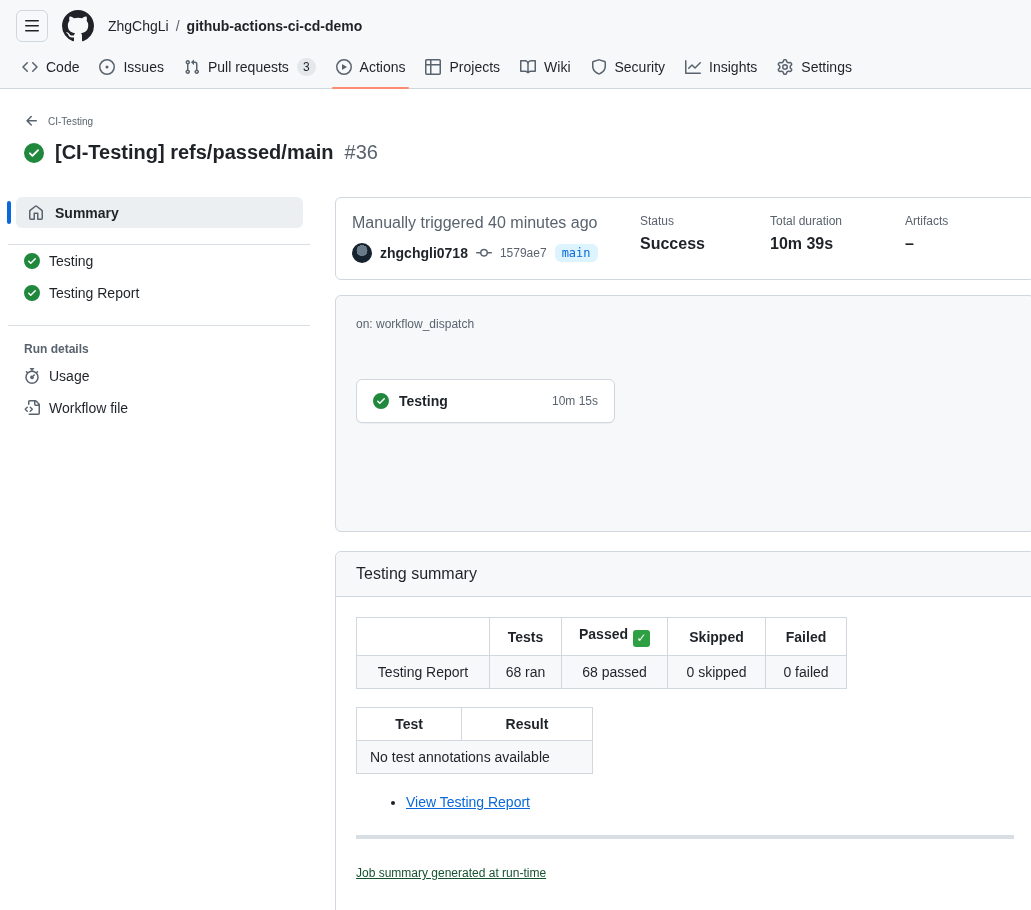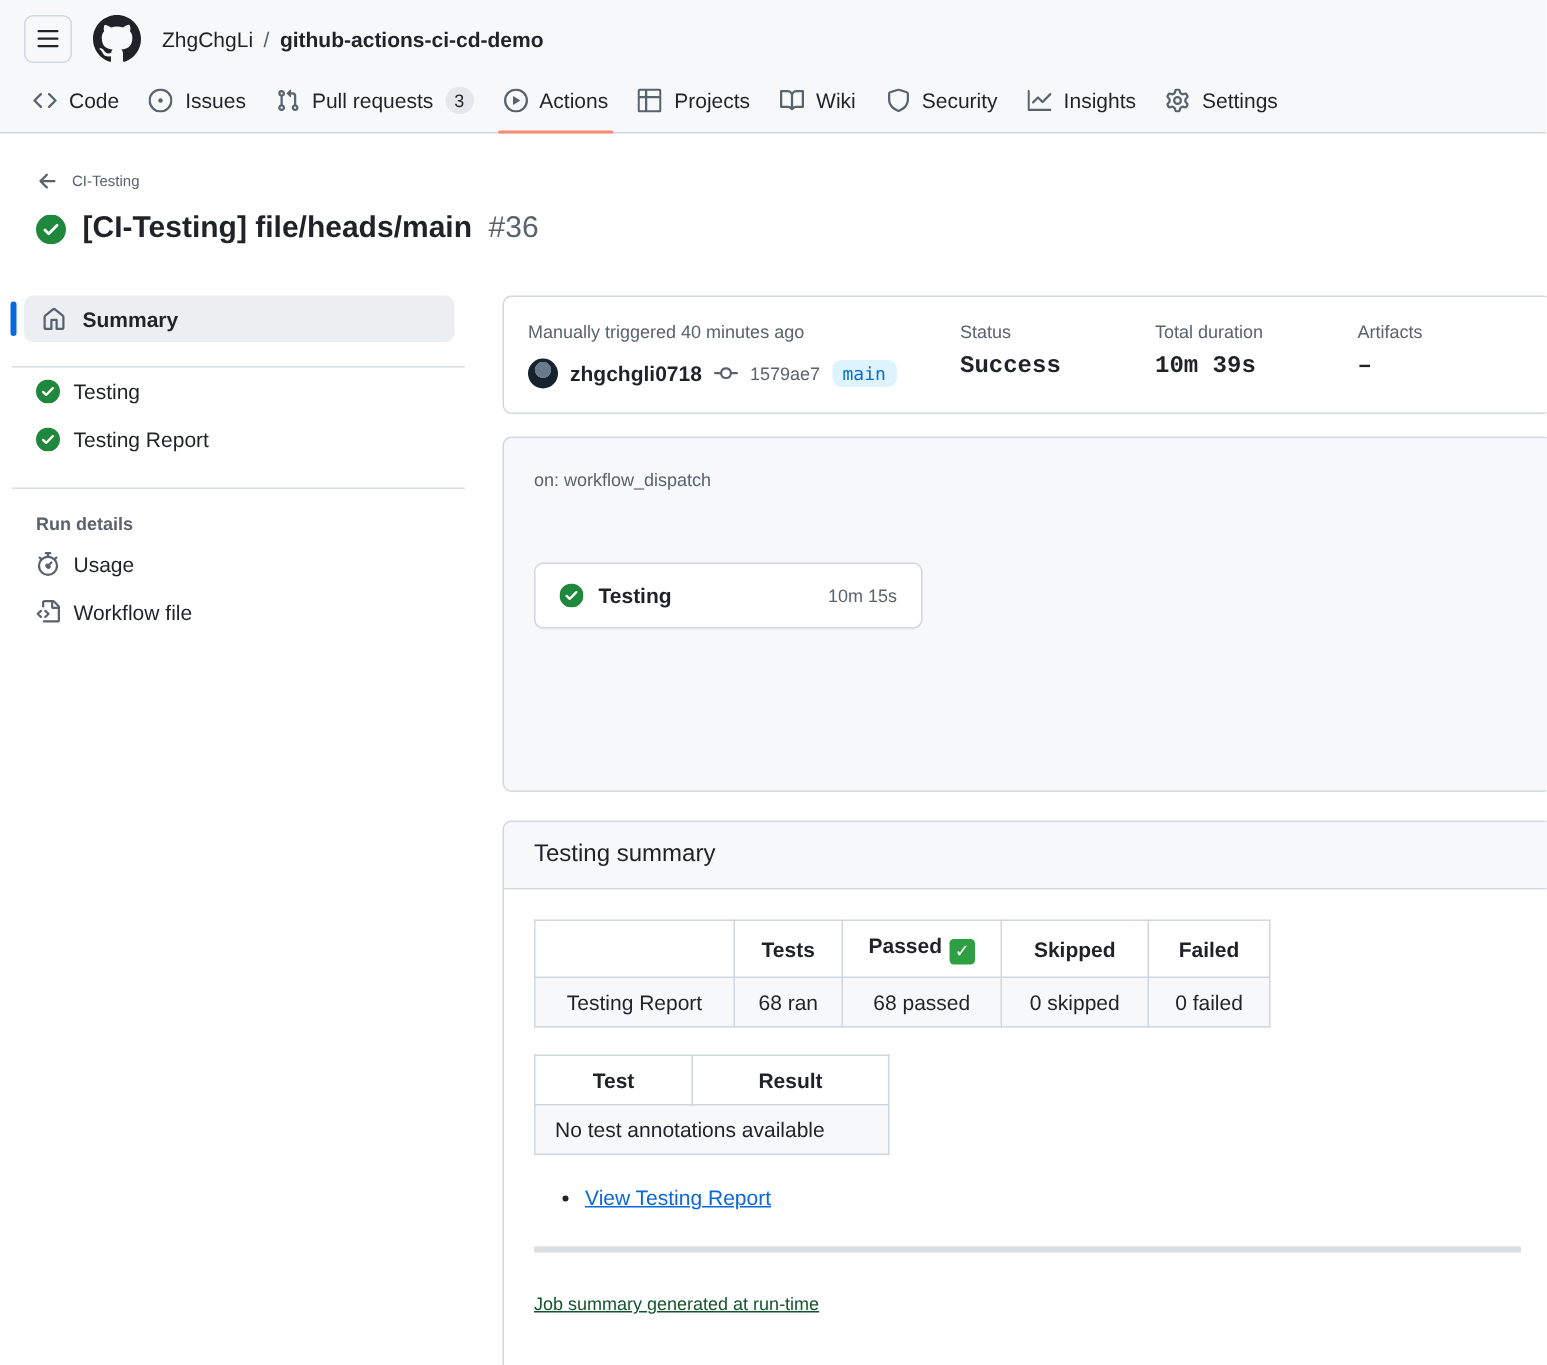--- a/index.html
+++ b/index.html
@@ -48,31 +48,31 @@
   .side-link { display: flex; align-items: center; gap: 9px; padding: 8px; font-size: 14px; color: #1f2328; cursor: pointer; }
   .muted-ic { color: #59636e; }
   .green-ic { color: #1f883d; }
 
   
   .main { flex: none; width: 700px; }
   .card { background: #fff; border: 1px solid #d0d7de; border-radius: 6px; }
 
   .summary-card { padding: 16px; display: flex; }
   .sc-left { width: 288px; flex: none; }
-  .trigger { font-size: 12px; color: #59636e; }
+  .trigger { font-size: 16px; color: #59636e; }
   .actor-row { display: flex; align-items: center; gap: 8px; margin-top: 11px; }
   .avatar { width: 20px; height: 20px; border-radius: 50%; flex: none;
     background: radial-gradient(circle at 50% 38%, #6b7a88 0 34%, #16232e 35%); }
   .actor { font-weight: 600; }
   .sha { font-size: 12px; color: #59636e; }
   .branch-badge { font-family: "DejaVu Sans Mono", "Liberation Mono", monospace; font-size: 12px;
     color: #0969da; background: #ddf4ff; border-radius: 6px; padding: 2px 7px; }
   .sc-col { flex: none; }
   .sc-col .lbl { font-size: 12px; color: #59636e; }
-  .sc-col .val { margin-top: 7px; font-size: 16px; font-weight: 600; font-family: Liberation Mono, monospace; }
+  .sc-col .val { margin-top: 7px; font-size: 16px; font-weight: 600; }
   .col-status { width: 130px; } .col-duration { width: 135px; } .col-artifacts { width: 100px; }
 
   .graph-card { margin-top: 15px; background: #f6f8fa; padding: 16px 20px; height: 237px; }
   .gc-title { font-size: 16px; font-weight: 600; }
   .gc-sub { margin-top: 5px; font-size: 12px; color: #59636e; }
   .job-chip { margin-top: 48px; width: 259px; background: #fff; border: 1px solid #d0d7de; border-radius: 6px;
     padding: 13px 16px; display: flex; align-items: center; gap: 10px; cursor: pointer;
     box-shadow: 0 1px 0 rgba(31,35,40,.04); }
   .job-chip .jname { flex: 1; font-weight: 600; }
   .job-chip .jdur { font-size: 12px; color: #59636e; }
@@ -88,21 +88,21 @@
   .md .w-name { min-width: 133px; } .md .w-tests { min-width: 72px; } .md .w-passed { min-width: 106px; }
   .md .w-skip { min-width: 98px; } .md .w-fail { min-width: 81px; }
   .md .w-test { min-width: 105px; } .md .w-result { min-width: 131px; }
   .emoji-check { display: inline-block; width: 17px; height: 17px; margin-left: 5px; border-radius: 3px;
     background: #2ea043; color: #fff; font-size: 12px; font-weight: 700; line-height: 17px;
     text-align: center; vertical-align: -3px; }
   .emoji-check::before { content: "✓"; }
   .tbl2 { margin-top: 18px; }
   .td-left { text-align: left !important; }
   .ts-list { margin: 20px 0 0 0; padding-left: 34px; }
-  .ts-list li { margin: 0; }
+  .ts-list li { margin: 16px; }
   .ts-link { color: #0969da; text-decoration: underline; font-size: 14px; }
   .md-hr { border: 0; height: 4px; background: #d8dee4; margin-top: 25px; }
   .footer-note { display: inline-block; margin-top: 27px; font-size: 12px; color: #14532d;
     text-decoration: underline; cursor: pointer; }
 </style>
 </head>
 <body>
 
 <svg width="0" height="0" style="position:absolute" aria-hidden="true">
   <defs>
@@ -266,21 +266,21 @@
         </svg>
       </span>
     <span>CI-Testing</span>
   </a>
   <div class="run-title">
     <span class="green-ic">
         <svg width="20" height="20">
           <use href="#oct-check-fill"></use>
         </svg>
       </span>
-    <span class="ttext">[CI-Testing] file/heads/main</span>
+    <span class="ttext">[CI-Testing] refs/passed/main</span>
     <span class="tnum">#36</span>
   </div>
 </div>
 
 <div class="layout">
   <aside class="sidebar">
     <div class="side-item-active">
       <span class="active-bar"></span>
       <span class="muted-ic">
           <svg width="16" height="16">

